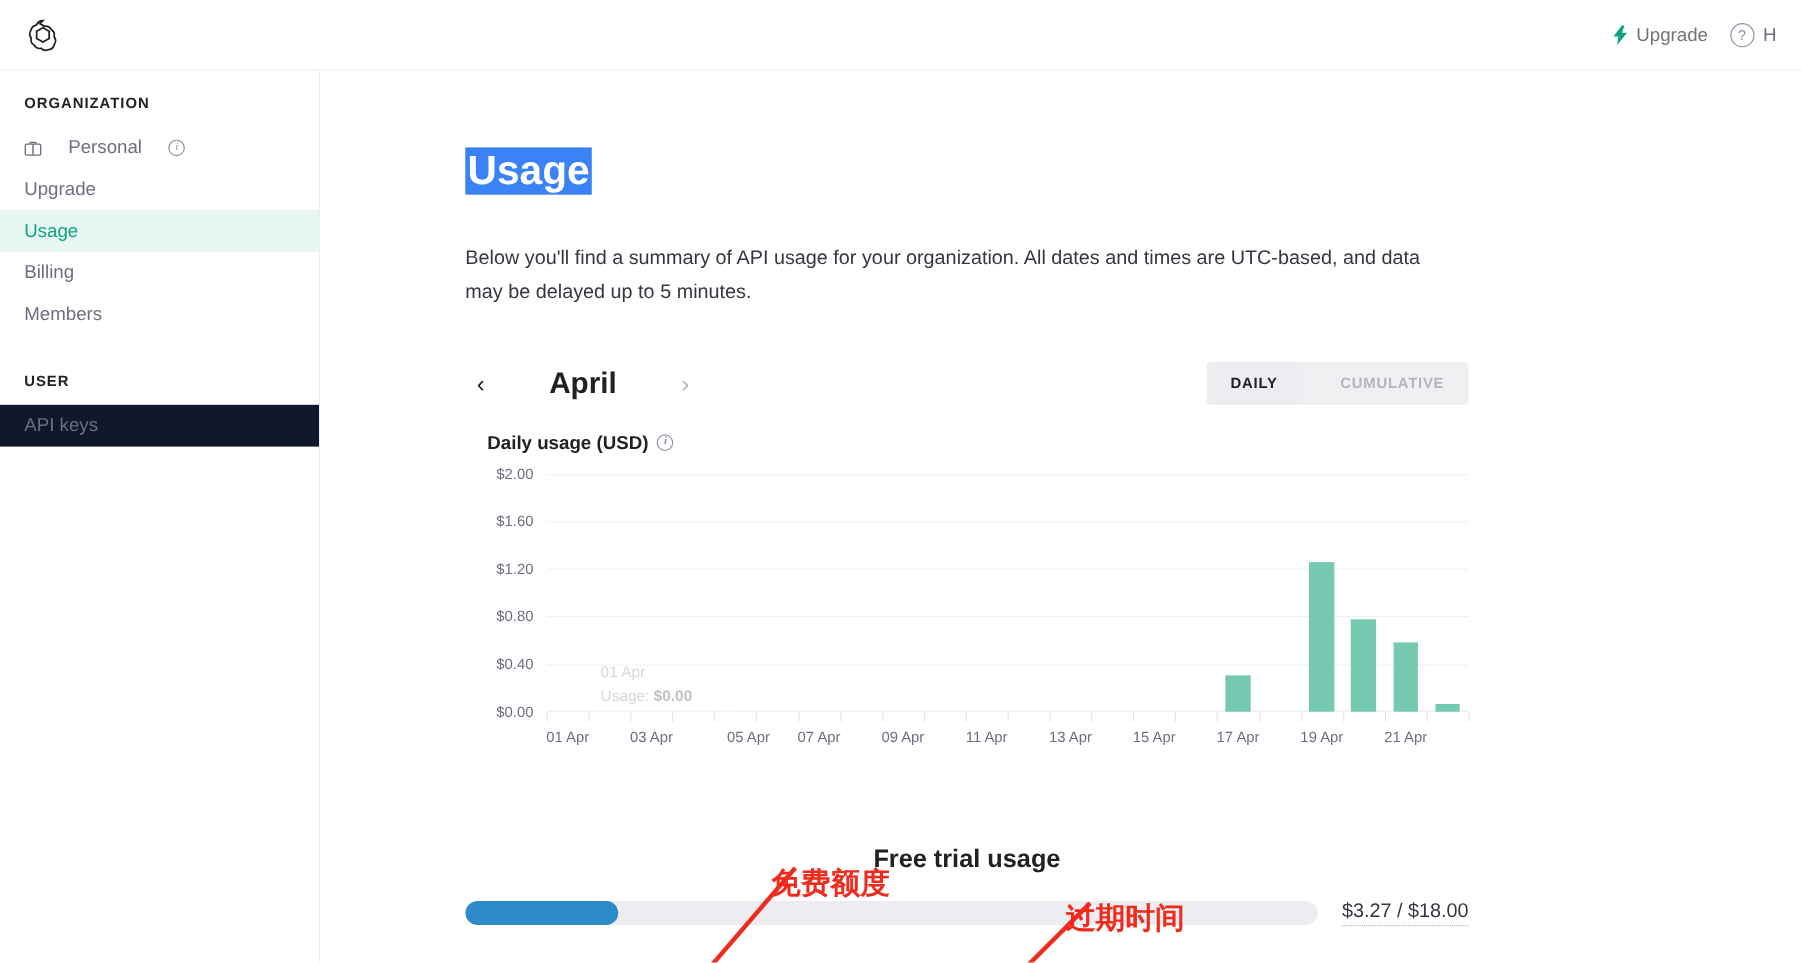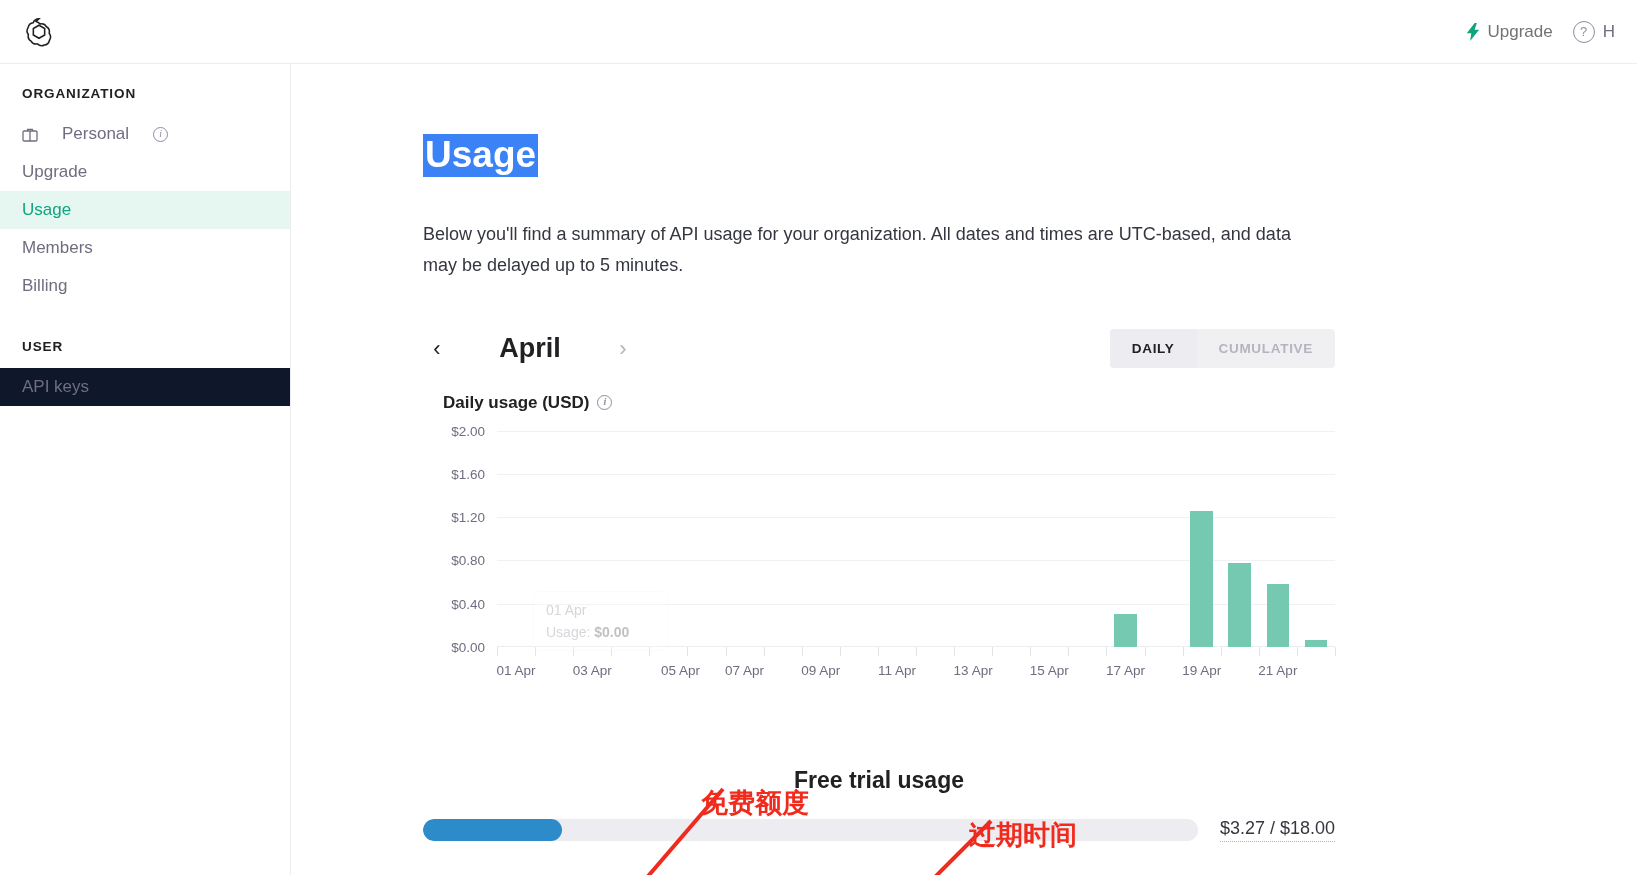--- a/index.html
+++ b/index.html
@@ -100,20 +100,21 @@
     cursor: pointer; color: #202123; font-size: 22px; line-height: 1;
   }
   .arrow-btn.next { color: #b4b4c0; }
   .month {
     font-size: 27px; font-weight: bold; color: #202123;
     min-width: 130px; text-align: center; margin: 0 14px;
   }
   .toggle {
     margin-left: auto; display: flex; border-radius: 4px; overflow: hidden;
     background: #f0f0f3;
+    gap: 13px;
   }
   .toggle-btn {
     font-size: 13.5px; letter-spacing: 0.7px; font-weight: bold;
     padding: 12px 22px; color: #b4b4c0; cursor: pointer; white-space: nowrap;
   }
   .toggle-btn.active { background: #ececf1; color: #202123; }
 
   .chart-sub {
     margin-top: 22px; display: flex; align-items: center; gap: 8px;
     font-size: 17px; font-weight: bold; color: #202123; padding-left: 20px;
@@ -224,25 +225,25 @@
 
     <div class="side-item">
       <span>Upgrade</span>
     </div>
 
     <div class="side-item active">
       <span>Usage</span>
     </div>
 
     <div class="side-item">
+      <span>Billing</span>
+    </div>
+
+    <div class="side-item">
       <span>Members</span>
-    </div>
-
-    <div class="side-item">
-      <span>Billing</span>
     </div>
 
     <div class="side-head user">USER</div>
 
     <div class="side-item hover">
       <span>API keys</span>
     </div>
   </div>
 
   <div class="main">

